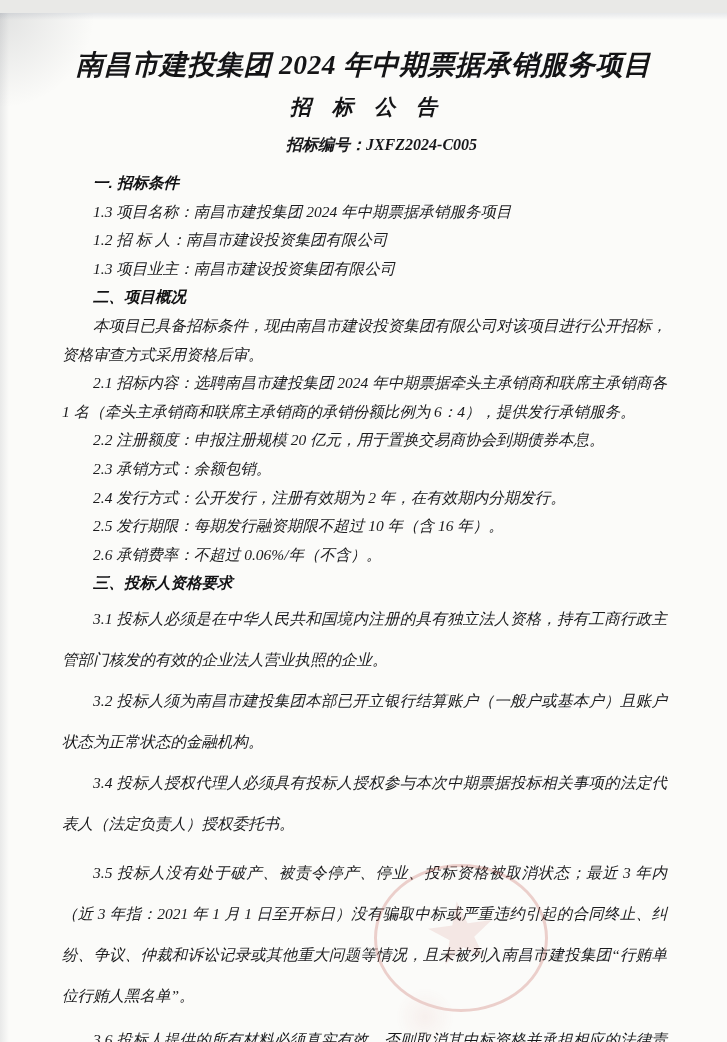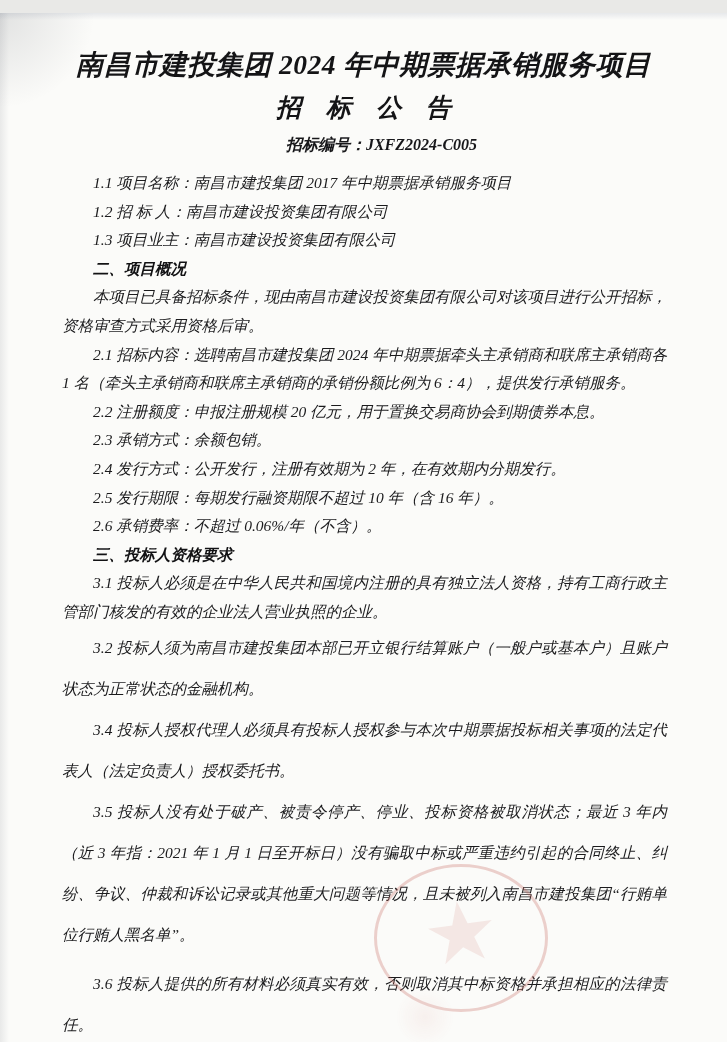--- a/index.html
+++ b/index.html
@@ -28,21 +28,21 @@
   }
   .doc-title {
     font-size: 27.5px;
     font-weight: bold;
     line-height: 37px;
     letter-spacing: 0.5px;
     color: #141416;
     margin: 0 40px;
   }
   .doc-subtitle {
-    font-size: 25px;
+    font-size: 21px;
     font-weight: bold;
     line-height: 37px;
     margin-top: 6px;
     color: #141416;
   }
   .bid-number {
     font-size: 16px;
     font-weight: bold;
     margin-top: 9px;
     color: #17171a;
@@ -110,21 +110,22 @@
 <div class="page">
 
   <div class="doc-head">
     <div class="doc-title">南昌市建投集团 2024 年中期票据承销服务项目</div>
     <div class="doc-subtitle">招　标　公　告</div>
     <div class="bid-number">招标编号：JXFZ2024-C005</div>
   </div>
 
   <div class="doc-body">
 
-      <div class="line item">1.1 项目名称：南昌市建投集团 2017 年中期票据承销服务项目</div>
+  <div class="line heading">一. 招标条件</div>
+      <div class="line item">1.3 项目名称：南昌市建投集团 2024 年中期票据承销服务项目</div>
       <div class="line item">1.2 招 标 人：南昌市建设投资集团有限公司</div>
       <div class="line item">1.3 项目业主：南昌市建设投资集团有限公司</div>
       <div class="line heading">二、项目概况</div>
       <div class="line para">本项目已具备招标条件，现由南昌市建设投资集团有限公司对该项目进行公开招标，资格审查方式采用资格后审。</div>
       <div class="line para">2.1 招标内容：选聘南昌市建投集团 2024 年中期票据牵头主承销商和联席主承销商各 1 名（牵头主承销商和联席主承销商的承销份额比例为 6：4），提供发行承销服务。</div>
       <div class="line item">2.2 注册额度：申报注册规模 20 亿元，用于置换交易商协会到期债券本息。</div>
       <div class="line item">2.3 承销方式：余额包销。</div>
       <div class="line item">2.4 发行方式：公开发行，注册有效期为 2 年，在有效期内分期发行。</div>
       <div class="line item">2.5 发行期限：每期发行融资期限不超过 10 年（含 16 年）。</div>
       <div class="line item">2.6 承销费率：不超过 0.06%/年（不含）。</div>

